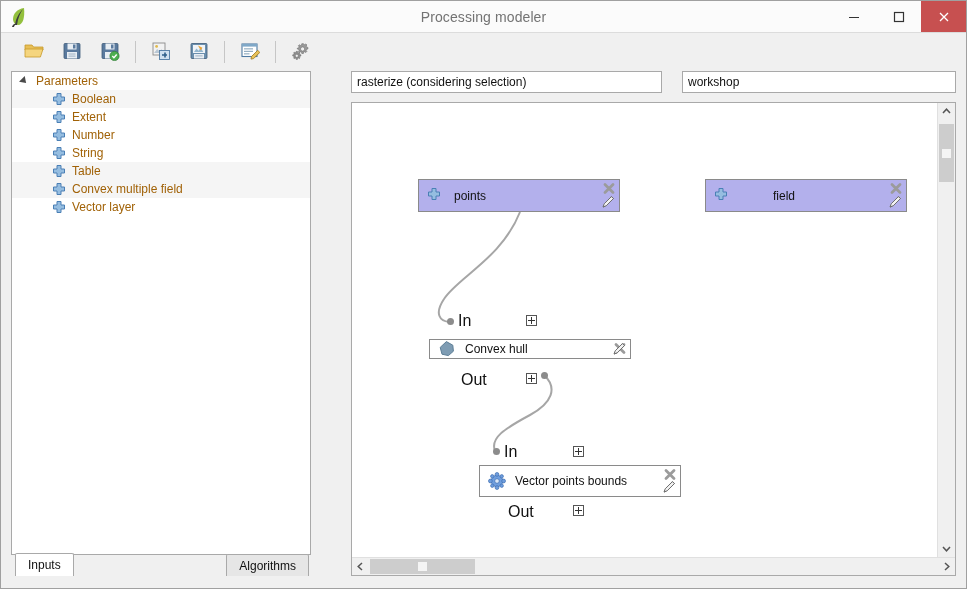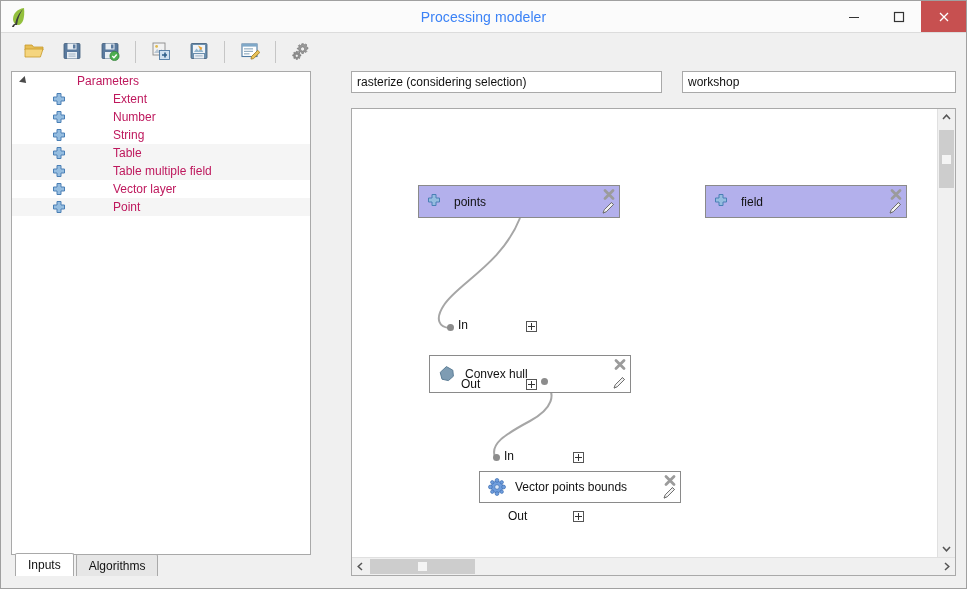--- a/index.html
+++ b/index.html
@@ -25,21 +25,21 @@
     display:flex;align-items:center;
   }
   .app-icon{
     width:24px;height:24px;margin-left:6px;
     position:relative;flex:0 0 auto;
   }
   .app-icon svg{display:block;}
   .title-text{
     position:absolute;left:0;right:0;top:0;bottom:0;
     display:flex;align-items:center;justify-content:center;
-    font-size:14px;color:#3b82f6;letter-spacing:.1px;
+    font-size:14px;color:#737373;letter-spacing:.1px;
     pointer-events:none;
   }
   .win-btns{margin-left:auto;display:flex;height:31px;align-items:stretch;}
   .win-btn{
     width:45px;display:flex;align-items:center;justify-content:center;
     cursor:default;
   }
   .win-btn svg{display:block;}
   .win-btn.close{background:#c75050;}
   
@@ -75,42 +75,42 @@
   }
   .tri:after{
     content:"";position:absolute;left:1px;top:2px;
     border-left:6px solid #4a4a4a;
     border-top:4px solid transparent;
     border-bottom:4px solid transparent;
     transform:rotate(45deg);transform-origin:50% 50%;
   }
   .child-indent{width:34px;flex:0 0 auto;}
   .plus-ico{width:14px;height:14px;flex:0 0 auto;margin-right:6px;}
-  .node-label{font-size:12px;color:#be185d;margin-left:41px;}
-  
-  .tabs{display:flex;align-items:flex-end;height:22px;margin-top:-1px;padding-left:4px;}
+  .node-label{font-size:12px;color:#a16207;}
+  
+  .tabs{display:flex;align-items:flex-end;height:22px;margin-top:-1px;padding-left:4px;justify-content:space-between;}
   .tab{
     height:21px;padding:0 12px;display:flex;align-items:center;
     font-size:12px;border:1px solid #a9a9a9;border-bottom:none;
     background:#e6e6e6;margin-right:2px;position:relative;top:0;
     border-radius:2px 2px 0 0;cursor:default;color:#111;
   }
   .tab.active{background:#ffffff;height:22px;z-index:2;}
   
   .right-pane{flex:1;display:flex;flex-direction:column;min-width:0;padding-left:32px;}
   .name-row{display:flex;gap:0px;}
   .name-field{
     height:22px;box-sizing:border-box;background:#fff;
     border:1px solid #a9a9a9;display:flex;align-items:center;
     padding:0 5px;font-size:12px;color:#111;
   }
   .name-field.one{width:311px;min-width:311px;}
   .name-field.two{flex:1;margin-left:20px;}
   .canvas-wrap{
-    flex:1;margin-top:15px;border:1px solid #a9a9a9;background:#fff;
+    flex:1;margin-top:9px;border:1px solid #a9a9a9;background:#fff;
     display:flex;flex-direction:column;min-height:0;position:relative;
   }
   .canvas-inner{flex:1;display:flex;min-height:0;}
   .canvas{
     flex:1;position:relative;overflow:hidden;background:#fff;min-width:0;
   }
   
   .vscroll{
     width:17px;min-width:17px;background:#f0f0f0;border-left:1px solid #e0e0e0;
     display:flex;flex-direction:column;align-items:center;
@@ -142,21 +142,21 @@
     display:flex;align-items:center;
     font-size:12px;color:#111;
   }
   .mnode.param{background:#b3b0ec;}
   .mnode.alg{background:#ffffff;}
   .mnode .m-ico{width:18px;height:18px;margin-left:8px;flex:0 0 auto;}
   .mnode .m-lbl{margin-left:9px;white-space:nowrap;}
   .m-close{position:absolute;right:3px;top:2px;width:14px;height:14px;cursor:default;}
   .m-edit{position:absolute;right:3px;bottom:2px;width:15px;height:15px;cursor:default;}
   .port-label{
-    position:absolute;font-size:12px;color:#111;white-space:nowrap;
+    position:absolute;font-size:16px;color:#111;white-space:nowrap;
   }
   .port-dot{
     position:absolute;width:7px;height:7px;border-radius:50%;background:#8c8c8c;
   }
   .expander{
     position:absolute;width:11px;height:11px;box-sizing:border-box;
     border:1px solid #555;background:#fff;cursor:default;
   }
   .expander:before{
     content:"";position:absolute;left:4px;top:1px;width:1px;height:7px;background:#333;
@@ -299,20 +299,29 @@
   <div class="body">
 
     <div class="left-pane">
       <div class="tree-box">
 
         <div class="tree-row root">
           <span class="tri"></span>
           <span class="node-label">Parameters</span>
         </div>
 
+        <div class="tree-row alt">
+          <span class="child-indent"></span>
+          <span class="plus-ico">
+            <svg width="14" height="14" viewBox="0 0 14 14">
+                <path d="M5 1.5h4v3.5h3.5v4H9V12.5H5V9H1.5V5H5Z" fill="#95bde0" stroke="#4a7fb5" stroke-width="1"></path>
+              </svg>
+          </span>
+          <span class="node-label">Boolean</span>
+        </div>
 
         <div class="tree-row">
           <span class="child-indent"></span>
           <span class="plus-ico">
             <svg width="14" height="14" viewBox="0 0 14 14">
                 <path d="M5 1.5h4v3.5h3.5v4H9V12.5H5V9H1.5V5H5Z" fill="#95bde0" stroke="#4a7fb5" stroke-width="1"></path>
               </svg>
           </span>
           <span class="node-label">Extent</span>
         </div>
@@ -350,42 +359,33 @@
         </div>
 
 
         <div class="tree-row alt">
           <span class="child-indent"></span>
           <span class="plus-ico">
             <svg width="14" height="14" viewBox="0 0 14 14">
                 <path d="M5 1.5h4v3.5h3.5v4H9V12.5H5V9H1.5V5H5Z" fill="#95bde0" stroke="#4a7fb5" stroke-width="1"></path>
               </svg>
           </span>
-          <span class="node-label">Table multiple field</span>
+          <span class="node-label">Convex multiple field</span>
         </div>
 
         <div class="tree-row">
           <span class="child-indent"></span>
           <span class="plus-ico">
             <svg width="14" height="14" viewBox="0 0 14 14">
                 <path d="M5 1.5h4v3.5h3.5v4H9V12.5H5V9H1.5V5H5Z" fill="#95bde0" stroke="#4a7fb5" stroke-width="1"></path>
               </svg>
           </span>
           <span class="node-label">Vector layer</span>
         </div>
 
-        <div class="tree-row alt">
-          <span class="child-indent"></span>
-          <span class="plus-ico">
-            <svg width="14" height="14" viewBox="0 0 14 14">
-                <path d="M5 1.5h4v3.5h3.5v4H9V12.5H5V9H1.5V5H5Z" fill="#95bde0" stroke="#4a7fb5" stroke-width="1"></path>
-              </svg>
-          </span>
-          <span class="node-label">Point</span>
-        </div>
 
       </div>
 
       <div class="tabs">
         <div class="tab active">
           <span>Inputs</span>
         </div>
         <div class="tab">
           <span>Algorithms</span>
         </div>
@@ -425,21 +425,21 @@
               </span>
               <span class="m-edit">
                 <svg width="15" height="15" viewBox="0 0 15 15">
                   <path d="M2 13 l1.2 -3.2 l7.3 -7.3 l2 2 l-7.3 7.3 Z" fill="#f2f2f2" stroke="#6f6f6f" stroke-width="1"></path>
                   <path d="M10.4 2.6 l2 2" stroke="#6f6f6f" stroke-width="1"></path>
                   <path d="M2 13 l2.2 -.8" stroke="#6f6f6f" stroke-width="1"></path>
                 </svg>
               </span>
             </div>
 
-            <div class="mnode param" style="left:353px;top:76px;width:202px;height:33px;">
+            <div class="mnode param" style="left:353px;top:76px;width:202px;height:33px;gap:32px;">
               <span class="m-ico">
                 <svg width="14" height="14" viewBox="0 0 14 14">
                     <path d="M5 1.5h4v3.5h3.5v4H9V12.5H5V9H1.5V5H5Z" fill="#95bde0" stroke="#4a7fb5" stroke-width="1"></path>
                   </svg>
               </span>
               <span class="m-lbl">field</span>
               <span class="m-close">
                 <svg width="14" height="14" viewBox="0 0 14 14">
                   <path d="M3 2.5 L11 10.5 M11 2.5 L3 10.5" stroke="#9b9b9b" stroke-width="2.8" stroke-linecap="round"></path>
                 </svg>
@@ -450,21 +450,21 @@
                   <path d="M10.4 2.6 l2 2" stroke="#6f6f6f" stroke-width="1"></path>
                   <path d="M2 13 l2.2 -.8" stroke="#6f6f6f" stroke-width="1"></path>
                 </svg>
               </span>
             </div>
 
             <span class="port-dot" style="left:95px;top:215px;"></span>
             <span class="port-label" style="left:106px;top:209px;">In</span>
             <span class="expander" style="left:174px;top:212px;"></span>
 
-            <div class="mnode alg" style="left:77px;top:246px;width:202px;height:38px;">
+            <div class="mnode alg" style="left:77px;top:236px;width:202px;height:20px;">
               <span class="m-ico">
                 <svg width="18" height="18" viewBox="0 0 18 18">
                   <path d="M8.4 1.6 L14.8 5.2 L15.4 11.2 L10.4 15.6 L4 14.2 L2.2 7.4 Z" fill="#7e9cb3" stroke="#5d7e96" stroke-width="1"></path>
                 </svg>
               </span>
               <span class="m-lbl">Convex hull</span>
               <span class="m-close">
                 <svg width="14" height="14" viewBox="0 0 14 14">
                   <path d="M3 2.5 L11 10.5 M11 2.5 L3 10.5" stroke="#9b9b9b" stroke-width="2.8" stroke-linecap="round"></path>
                 </svg>

